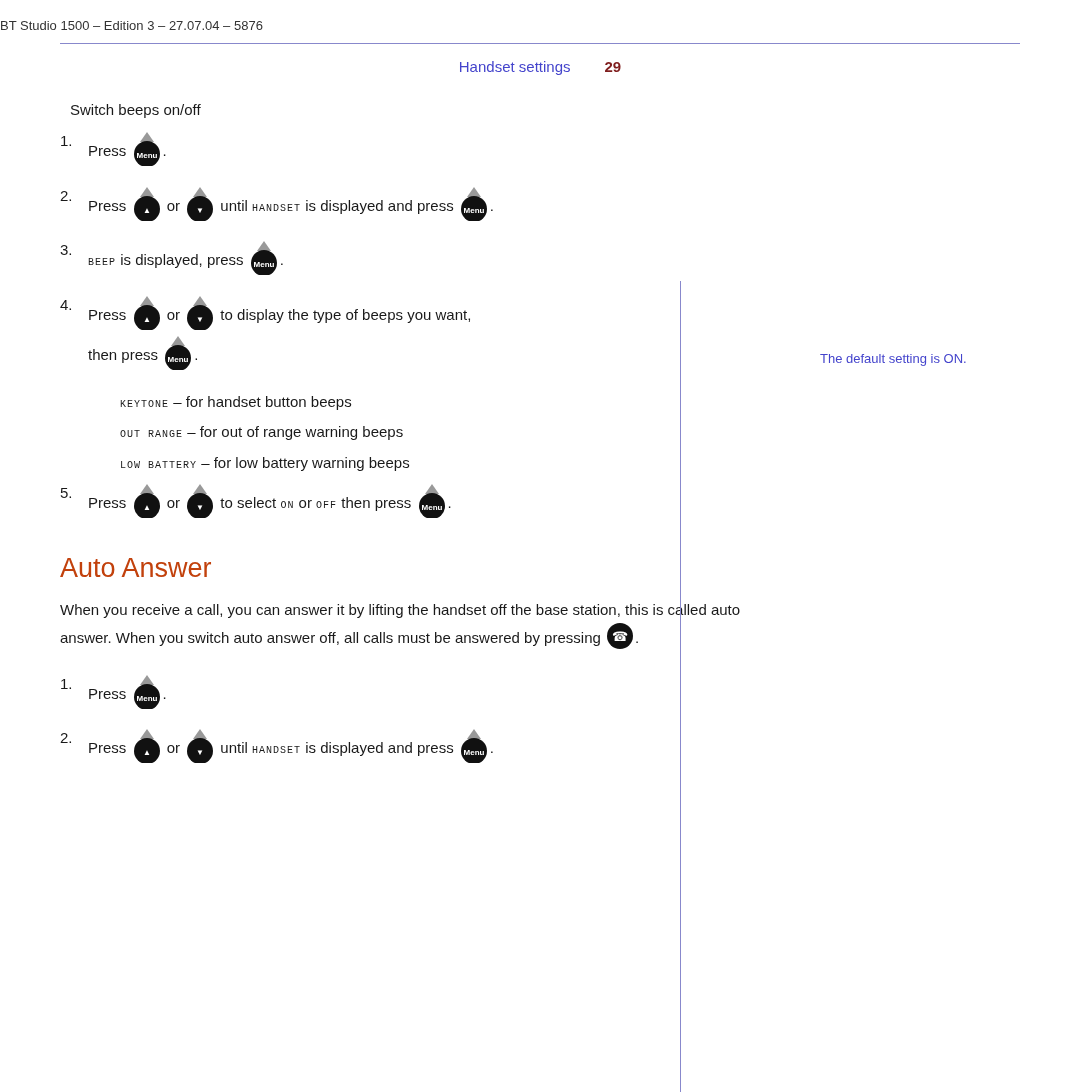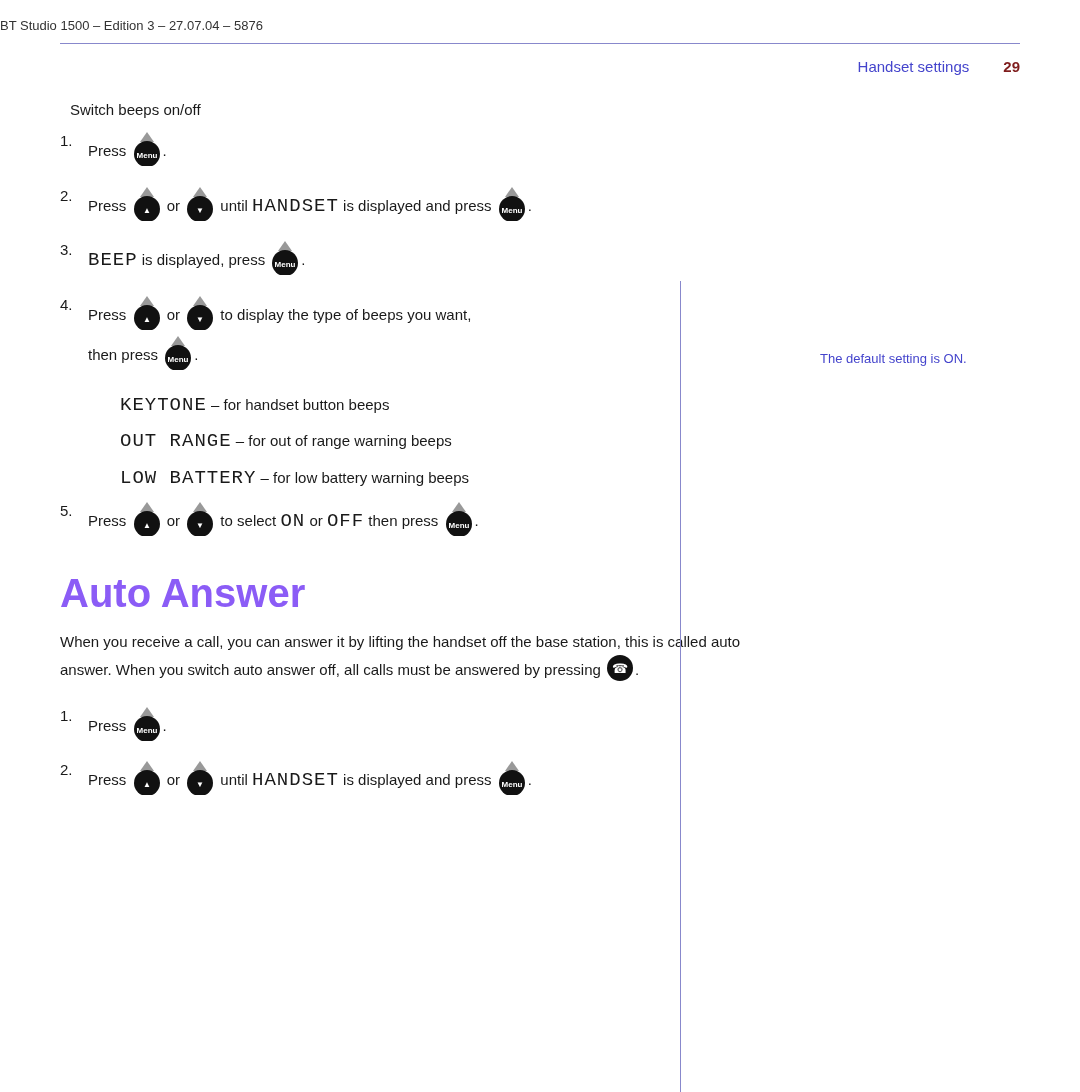--- a/index.html
+++ b/index.html
@@ -22,21 +22,21 @@
     }
 
     .header-rule {
       border: none;
       border-top: 1px solid #8888cc;
       margin: 0 60px;
     }
 
     .page-section-header {
       display: flex;
-      justify-content: flex-end;
+      justify-content: center;
       align-items: center;
       padding: 14px 60px 6px 60px;
       gap: 16px;
     }
 
     .section-title-blue {
       color: #4444cc;
       font-size: 15px;
       margin-right: 18px;
     }
@@ -90,40 +90,40 @@
     }
 
     .step-text {
       font-size: 15px;
       line-height: 1.5;
       flex: 1;
     }
 
     .monospace-text {
       font-family: 'Courier New', Courier, monospace;
-      font-size: 19px;
+      font-size: 10px;
       letter-spacing: 1px;
     }
 
     .sub-list {
       margin-left: 60px;
       margin-bottom: 10px;
     }
 
     .sub-list-item {
       margin-bottom: 8px;
       font-size: 15px;
       line-height: 1.5;
     }
 
     .auto-answer-title {
-      color: #8b5cf6;
-      font-size: 40px;
+      color: #c2410c;
+      font-size: 27px;
       margin: 28px 0 14px 0;
-      font-weight: bold;
+      font-weight: normal;
     }
 
     .auto-answer-desc {
       font-size: 15px;
       line-height: 1.6;
       margin-bottom: 18px;
     }
 
     
     .icon-btn {

